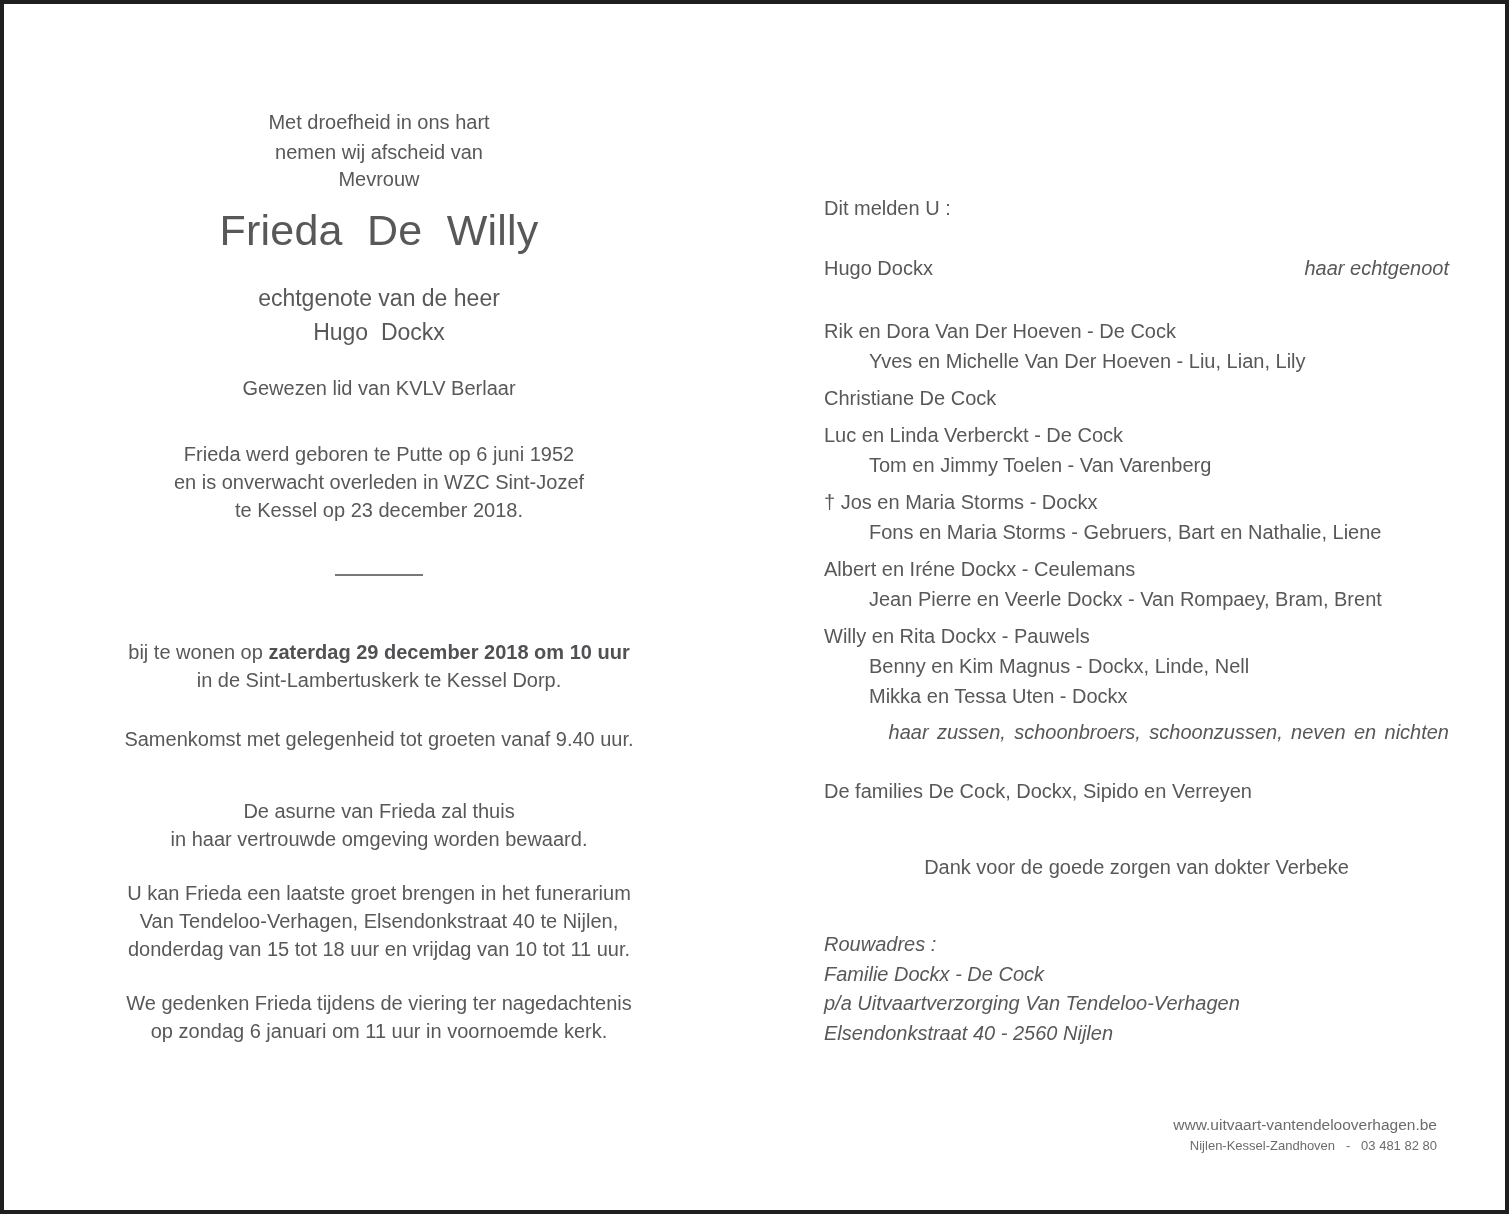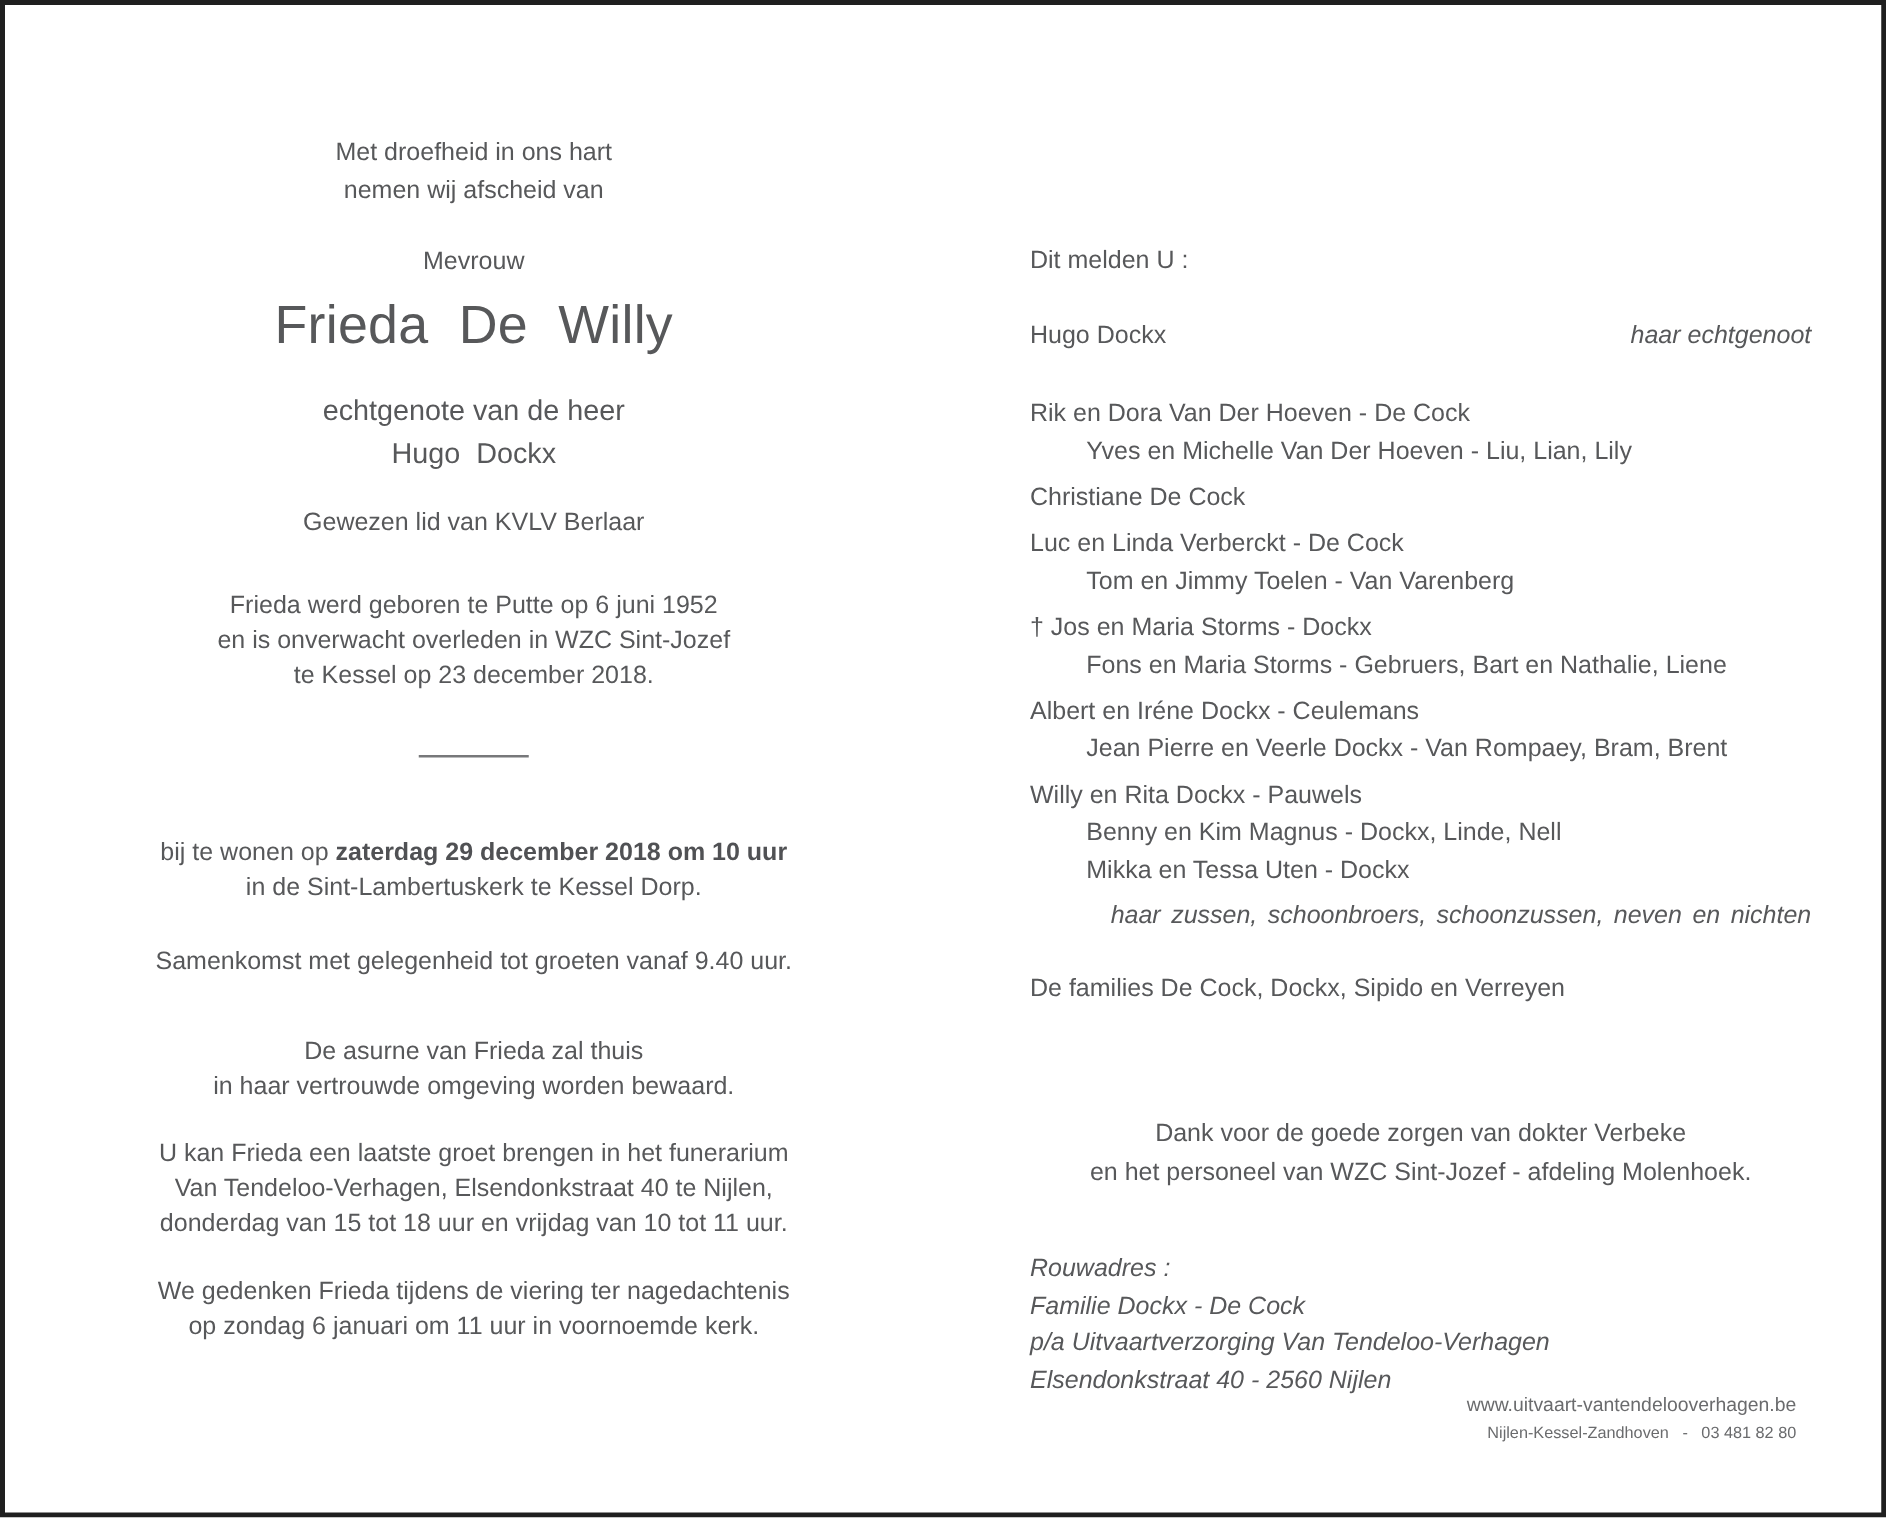--- a/index.html
+++ b/index.html
@@ -16,21 +16,21 @@
     border:4px solid #1f1f1f;
     overflow:hidden;
   }
 
   
   .col-left {
     position:absolute; left:45px; top:103px; width:660px;
     text-align:center; font-size:20px; line-height:28px;
   }
   .intro { line-height:30px; }
-  .salutation { margin-top:30px; line-height:24px; }
+  .salutation { line-height:24px; }
   .deceased-name {
     margin-top:14px; line-height:50px;
     font-size:43px; white-space:pre; letter-spacing:0.2px;
   }
   .spouse { margin-top:26px; font-size:23px; line-height:34px; }
   .spouse-name { white-space:pre; }
   .membership { margin-top:27px; line-height:24px; }
   .life { margin-top:40px; }
   .divider {
     margin:50px auto 0 auto; width:88px; height:0;
@@ -56,21 +56,21 @@
   .husband-relation { font-style:italic; }
   .family-list { margin-top:36px; }
   .fam-main { line-height:30px; }
   .fam-main.gap { margin-top:7px; }
   .fam-sub { line-height:30px; padding-left:45px; }
   .relations {
     margin-top:8px; line-height:26px;
     text-align:right; font-style:italic; word-spacing:0.14em;
   }
   .families-line { margin-top:33px; line-height:26px; }
-  .thanks { margin-top:88px; line-height:31px; text-align:center; }
+  .thanks { margin-top:48px; line-height:31px; text-align:center; }
   .rouwadres { margin-top:47px; line-height:29.5px; font-style:italic; }
 
   
   .footer {
     position:absolute; right:68px; top:1110px;
     text-align:right; color:#6a6b6d;
   }
   .footer-site { font-size:15.5px; line-height:21px;text-align:center; }
   .footer-loc  { font-size:13px; line-height:21px; white-space:pre; }
 </style>
@@ -134,21 +134,20 @@
       <div class="fam-main gap">Albert en Iréne Dockx - Ceulemans</div>
       <div class="fam-sub">Jean Pierre en Veerle Dockx - Van Rompaey, Bram, Brent</div>
       <div class="fam-main gap">Willy en Rita Dockx - Pauwels</div>
       <div class="fam-sub">Benny en Kim Magnus - Dockx, Linde, Nell</div>
       <div class="fam-sub">Mikka en Tessa Uten - Dockx</div>
     </div>
     <div class="relations">haar zussen, schoonbroers, schoonzussen, neven en nichten</div>
     <div class="families-line">De families De Cock, Dockx, Sipido en Verreyen</div>
     <div class="thanks">
       <div>Dank voor de goede zorgen van dokter Verbeke</div>
-      <div>en het personeel van WZC Sint-Jozef - afdeling Molenhoek.</div>
     </div>
     <div class="rouwadres">
       <div>Rouwadres :</div>
       <div>Familie Dockx - De Cock</div>
       <div>p/a Uitvaartverzorging Van Tendeloo-Verhagen</div>
       <div>Elsendonkstraat 40 - 2560 Nijlen</div>
     </div>
   </div>
 
   <div class="footer">

